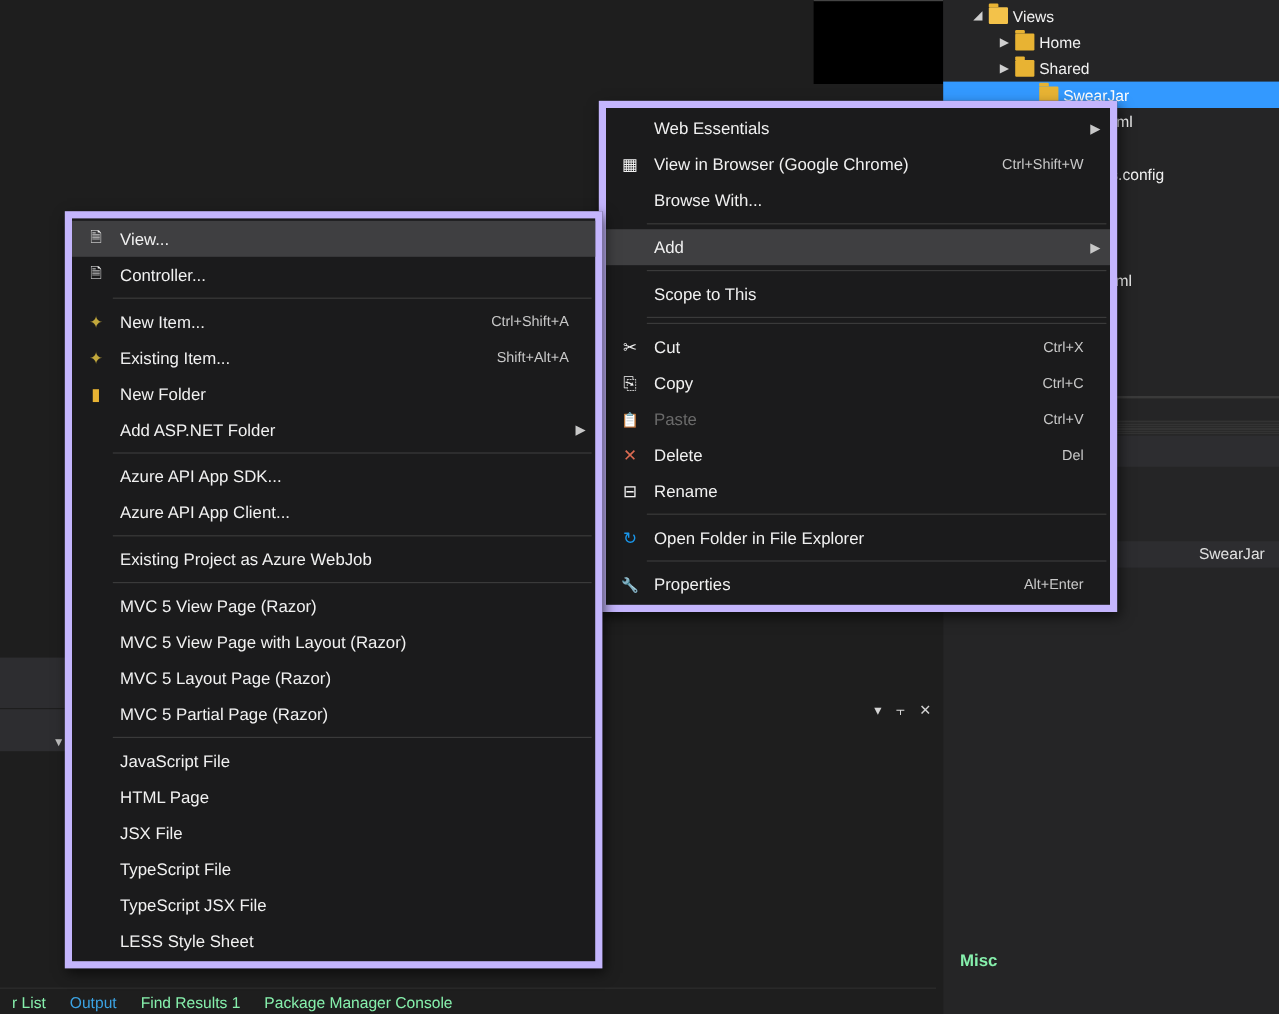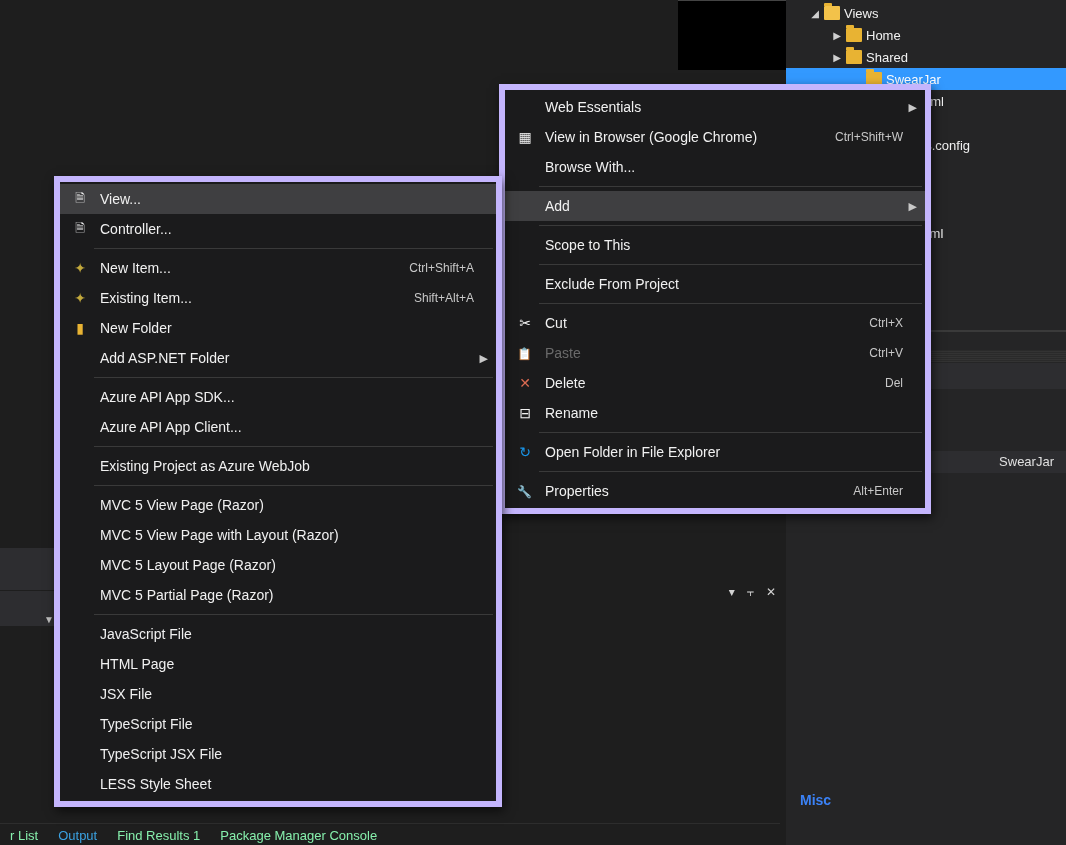--- a/index.html
+++ b/index.html
@@ -76,21 +76,21 @@
     height:22px; line-height:22px;
     text-align:right; padding-right:12px;
     color:#e0e0e0; font-size:13px;
     background:#2d2d30;
   }
   .misc-header {
     position:absolute; top:788px; left:0; right:0;
     height:24px; line-height:24px;
     padding-left:14px;
     font-weight:600;
-    color:#3b82f6;
+    color:#86efac;
   }
 
   
   .editor-stub {
     position:absolute;
     top:0; left:678px;
     width:108px; height:70px;
     background:#000;
     border-top:1px solid #444;
   }
@@ -278,28 +278,30 @@
     <div class="sep"></div>
     <div class="menu-row highlight">
       <span>Add</span>
       <span class="arrow">▶</span>
     </div>
     <div class="sep"></div>
     <div class="menu-row">
       <span>Scope to This</span>
     </div>
     <div class="sep"></div>
-    <div class="menu-row">
-      <span>Exclude From Project</span>
-    </div>
     <div class="sep"></div>
     <div class="menu-row">
       <span class="icon-slot glyph-cut"></span>
       <span>Cut</span>
       <span class="shortcut">Ctrl+X</span>
+    </div>
+    <div class="menu-row">
+      <span class="icon-slot glyph-copy"></span>
+      <span>Copy</span>
+      <span class="shortcut">Ctrl+C</span>
     </div>
     <div class="menu-row disabled">
       <span class="icon-slot glyph-paste"></span>
       <span>Paste</span>
       <span class="shortcut">Ctrl+V</span>
     </div>
     <div class="menu-row">
       <span class="icon-slot glyph-x"></span>
       <span>Delete</span>
       <span class="shortcut">Del</span>

